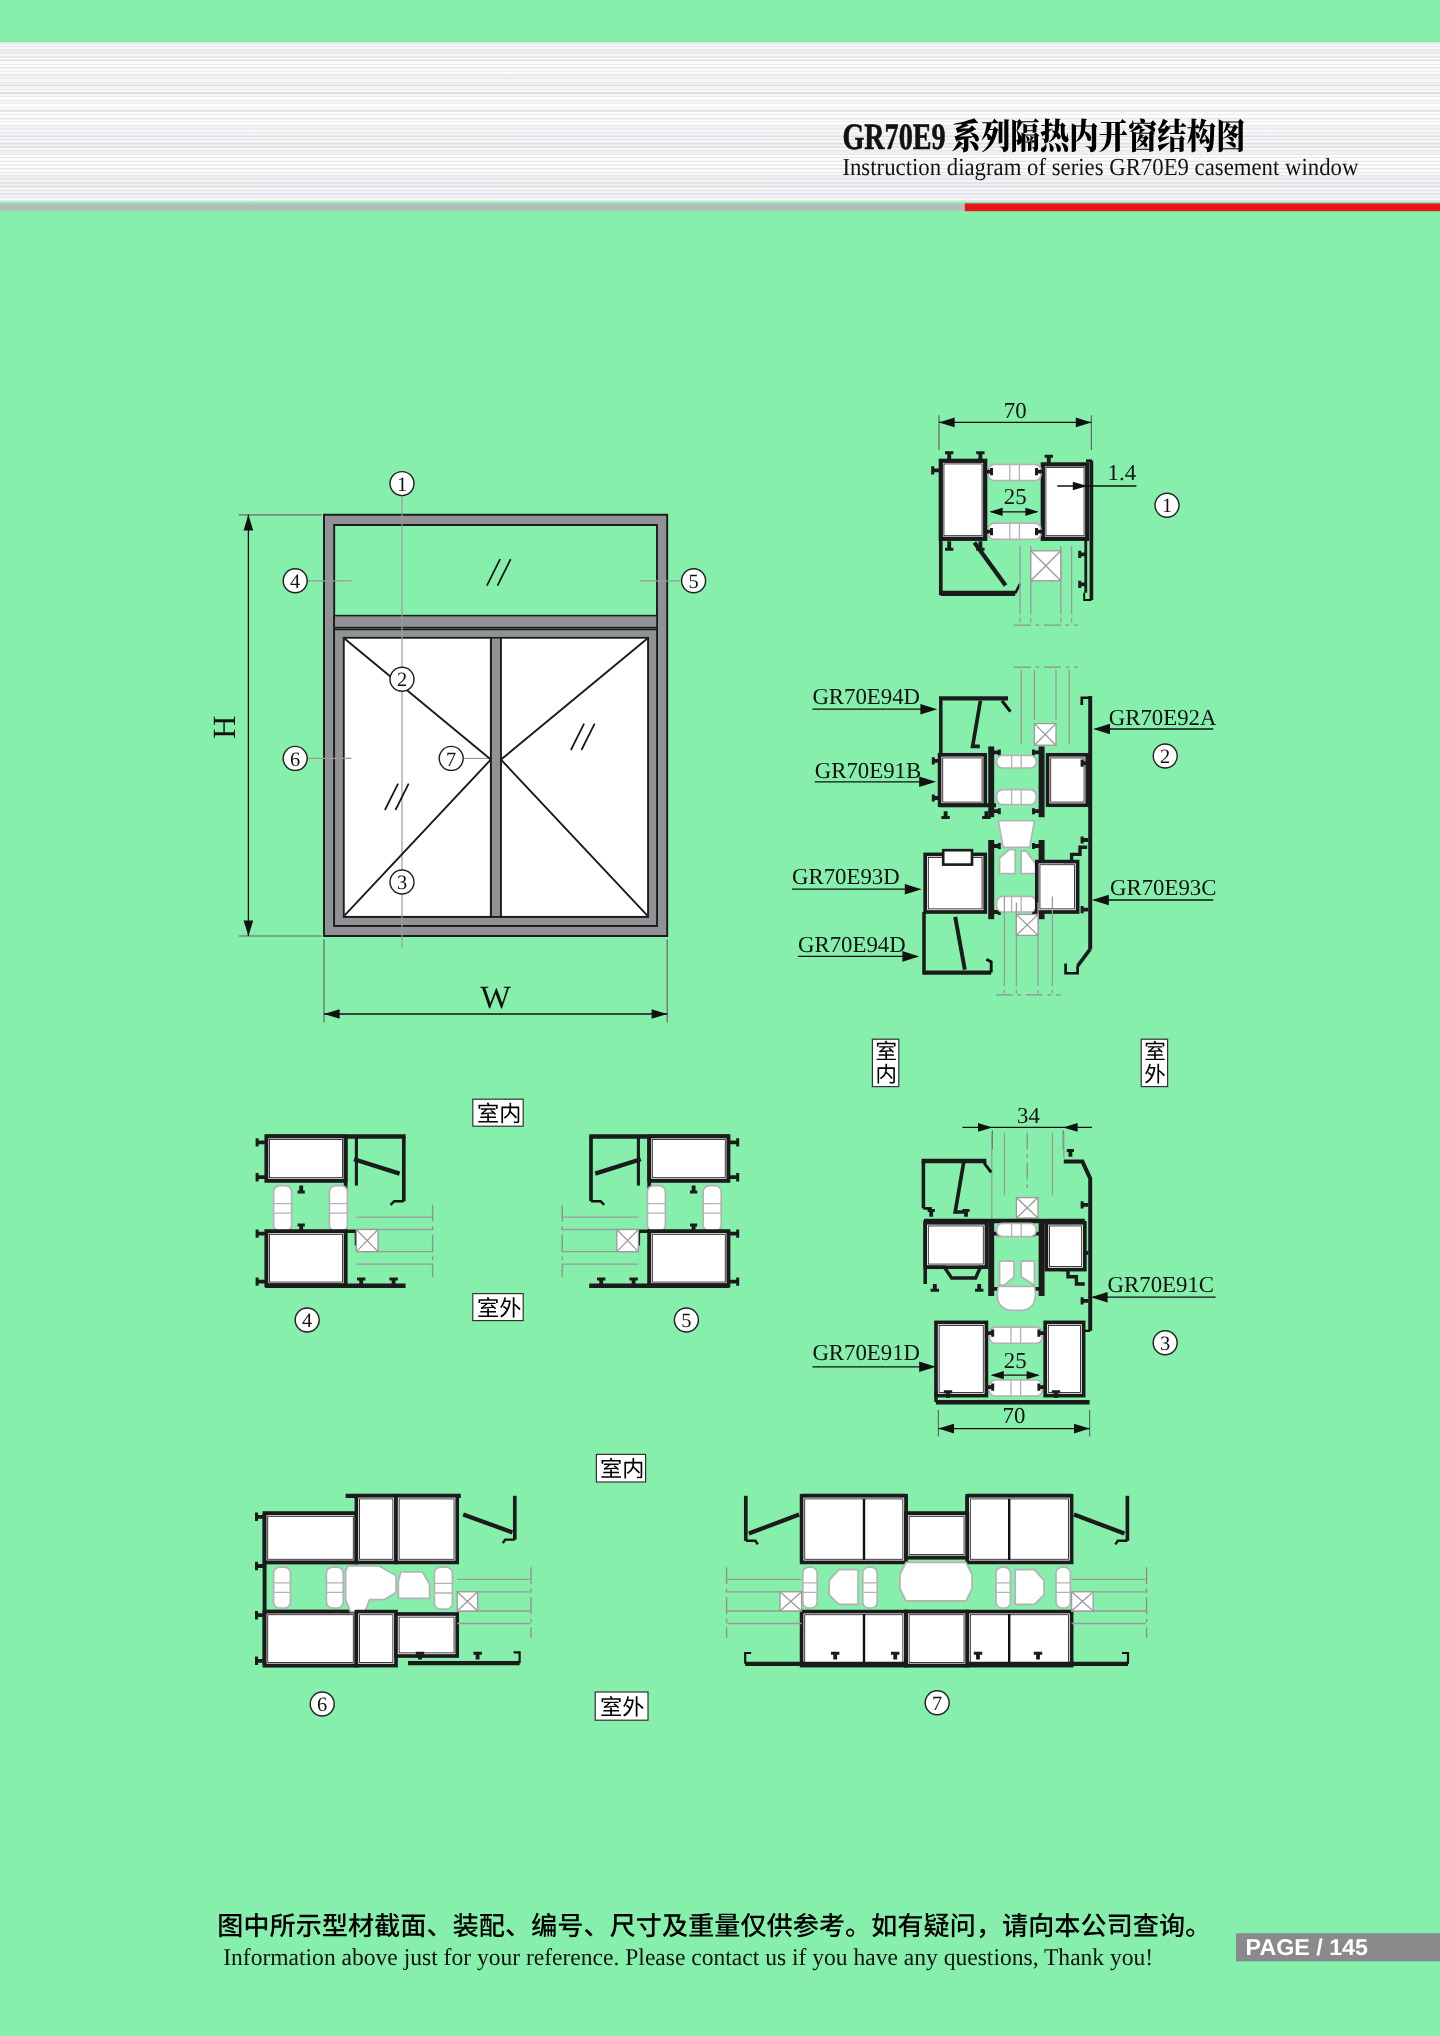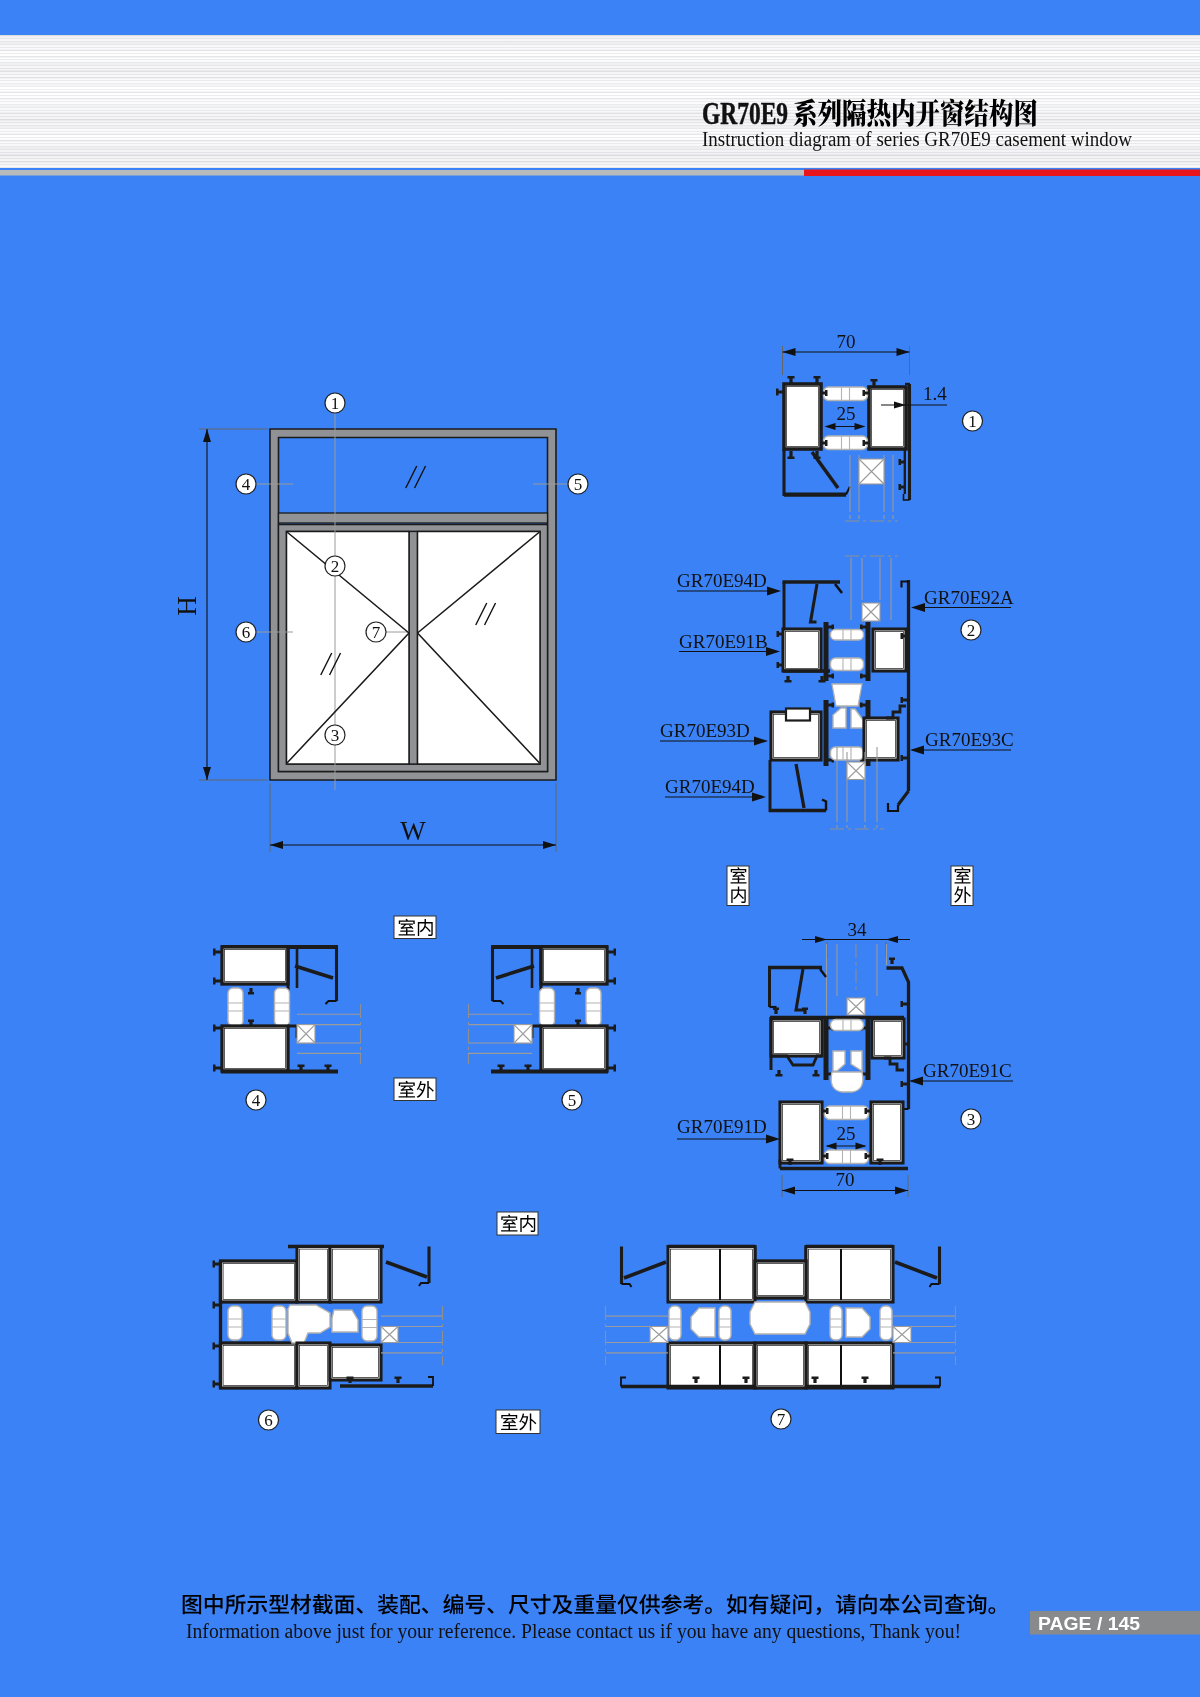--- a/index.html
+++ b/index.html
@@ -1,15 +1,15 @@
 <!DOCTYPE html>
 <html><head><meta charset="utf-8">
 <style>
 html,body{margin:0;padding:0;background:#fff;}
-#page{position:relative;width:1200px;height:1697px;overflow:hidden;background:#3b82f6;}
+#page{position:relative;width:1200px;height:1697px;overflow:hidden;background:#86efac;}
 #stripes{position:absolute;left:0;top:35px;width:1200px;height:133px;
 background:
  repeating-linear-gradient(180deg,rgba(120,124,135,0.13) 0 1px,rgba(0,0,0,0) 1px 3px),
  repeating-linear-gradient(180deg,rgba(125,128,140,0.07) 0 2px,rgba(0,0,0,0) 2px 7px),
  linear-gradient(180deg,#f6f6f8 0 6%,#ffffff 16%,#f4f4f6 26%,#ffffff 40%,#fcfcfd 52%,#f3f3f5 64%,#ffffff 76%,#f1f1f4 90%,#f8f8fa 100%);}
 </style></head><body>
 <div id="page">
 
 <div id="stripes"></div>
 <svg width="1200" height="1697" viewBox="0 0 1200 1697" style="position:absolute;left:0;top:0">

